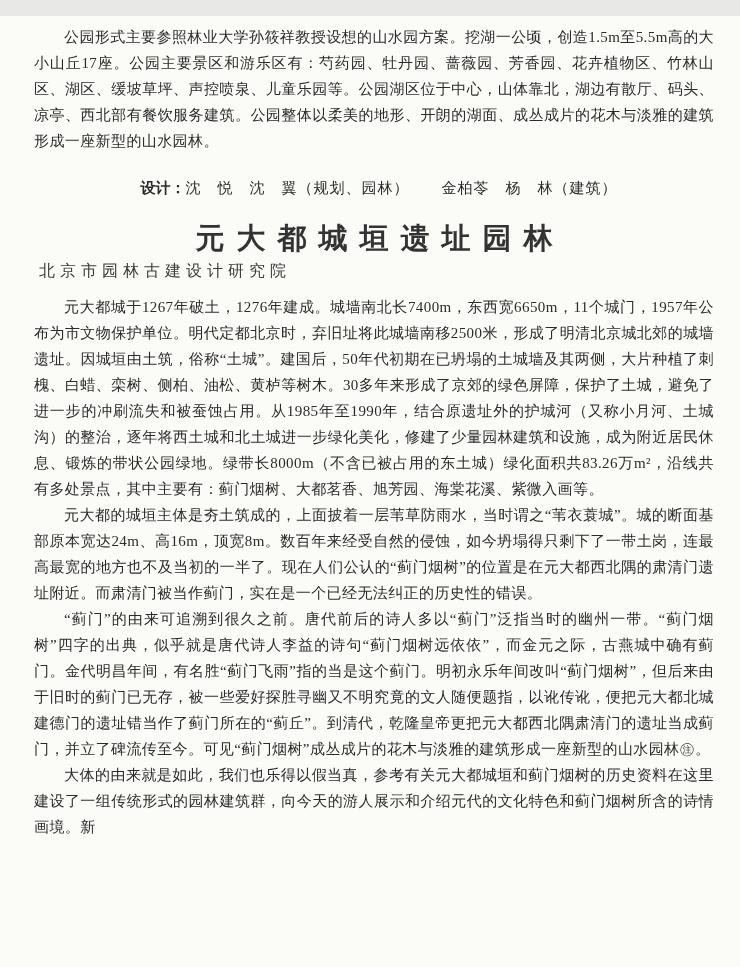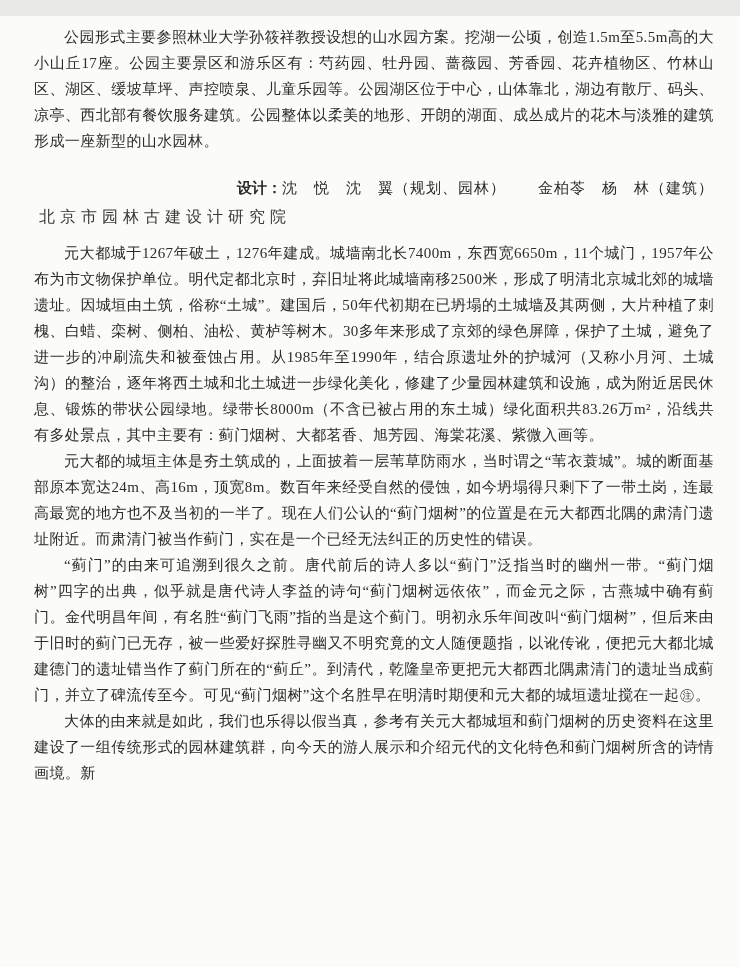--- a/index.html
+++ b/index.html
@@ -23,21 +23,21 @@
     text-align: justify;
   }
   p.body {
     margin: 0;
     text-indent: 2em;
     letter-spacing: 0.4px;
   }
   .credits {
     margin: 16px 0 0 10px;
     line-height: 36px;
-    text-align: right;
+    text-align: center;
   }
   .credit-label {
     font-weight: bold;
     font-family: "Liberation Sans", "DejaVu Sans", sans-serif;
     font-size: 15px;
   }
   .credit-value {
     letter-spacing: 1px;
   }
   .title {
@@ -72,26 +72,27 @@
 <div class="page">
 
   <p class="body">公园形式主要参照林业大学孙筱祥教授设想的山水园方案。挖湖一公顷，创造1.5m至5.5m高的大小山丘17座。公园主要景区和游乐区有：芍药园、牡丹园、蔷薇园、芳香园、花卉植物区、竹林山区、湖区、缓坡草坪、声控喷泉、儿童乐园等。公园湖区位于中心，山体靠北，湖边有散厅、码头、凉亭、西北部有餐饮服务建筑。公园整体以柔美的地形、开朗的湖面、成丛成片的花木与淡雅的建筑形成一座新型的山水园林。</p>
 
   <div class="credits">
     <div>
       <span class="credit-label">设计：</span><span class="credit-value">沈　悦　沈　翼（规划、园林）　　金柏苓　杨　林（建筑）</span>
     </div>
   </div>
 
+  <h1 class="title">元大都城垣遗址园林</h1>
 
   <div class="subtitle">北京市园林古建设计研究院</div>
 
   <p class="body">元大都城于1267年破土，1276年建成。城墙南北长7400m，东西宽6650m，11个城门，1957年公布为市文物保护单位。明代定都北京时，弃旧址将此城墙南移2500米，形成了明清北京城北郊的城墙遗址。因城垣由土筑，俗称“土城”。建国后，50年代初期在已坍塌的土城墙及其两侧，大片种植了刺槐、白蜡、栾树、侧柏、油松、黄栌等树木。30多年来形成了京郊的绿色屏障，保护了土城，避免了进一步的冲刷流失和被蚕蚀占用。从1985年至1990年，结合原遗址外的护城河（又称小月河、土城沟）的整治，逐年将西土城和北土城进一步绿化美化，修建了少量园林建筑和设施，成为附近居民休息、锻炼的带状公园绿地。绿带长8000m（不含已被占用的东土城）绿化面积共83.26万m²，沿线共有多处景点，其中主要有：蓟门烟树、大都茗香、旭芳园、海棠花溪、紫微入画等。</p>
 
 
 
   <p class="body">元大都的城垣主体是夯土筑成的，上面披着一层苇草防雨水，当时谓之“苇衣蓑城”。城的断面基部原本宽达24m、高16m，顶宽8m。数百年来经受自然的侵蚀，如今坍塌得只剩下了一带土岗，连最高最宽的地方也不及当初的一半了。现在人们公认的“蓟门烟树”的位置是在元大都西北隅的肃清门遗址附近。而肃清门被当作蓟门，实在是一个已经无法纠正的历史性的错误。</p>
 
-  <p class="body">“蓟门”的由来可追溯到很久之前。唐代前后的诗人多以“蓟门”泛指当时的幽州一带。“蓟门烟树”四字的出典，似乎就是唐代诗人李益的诗句“蓟门烟树远依依”，而金元之际，古燕城中确有蓟门。金代明昌年间，有名胜“蓟门飞雨”指的当是这个蓟门。明初永乐年间改叫“蓟门烟树”，但后来由于旧时的蓟门已无存，被一些爱好探胜寻幽又不明究竟的文人随便题指，以讹传讹，便把元大都北城建德门的遗址错当作了蓟门所在的“蓟丘”。到清代，乾隆皇帝更把元大都西北隅肃清门的遗址当成蓟门，并立了碑流传至今。可见“蓟门烟树”这个名胜早在明清时期便和元大都的城垣遗址搅在一起㊟。</p>
+  <p class="body">“蓟门”的由来可追溯到很久之前。唐代前后的诗人多以“蓟门”泛指当时的幽州一带。“蓟门烟树”四字的出典，似乎就是唐代诗人李益的诗句“蓟门烟树远依依”，而金元之际，古燕城中确有蓟门。金代明昌年间，有名胜“蓟门飞雨”指的当是这个蓟门。明初永乐年间改叫“蓟门烟树”，但后来由于旧时的蓟门已无存，被一些爱好探胜寻幽又不明究竟的文人随便题指，以讹传讹，便把元大都北城建德门的遗址错当作了蓟门所在的“蓟丘”。到清代，乾隆皇帝更把元大都西北隅肃清门的遗址当成蓟门，并立了碑流传至今。可见“蓟门烟树”成丛成片的花木与淡雅的建筑形成一座新型的山水园林㊟。</p>
 
   <p class="body">大体的由来就是如此，我们也乐得以假当真，参考有关元大都城垣和蓟门烟树的历史资料在这里建设了一组传统形式的园林建筑群，向今天的游人展示和介绍元代的文化特色和蓟门烟树所含的诗情画境。新</p>
 
 </div>
 
 </body></html>

